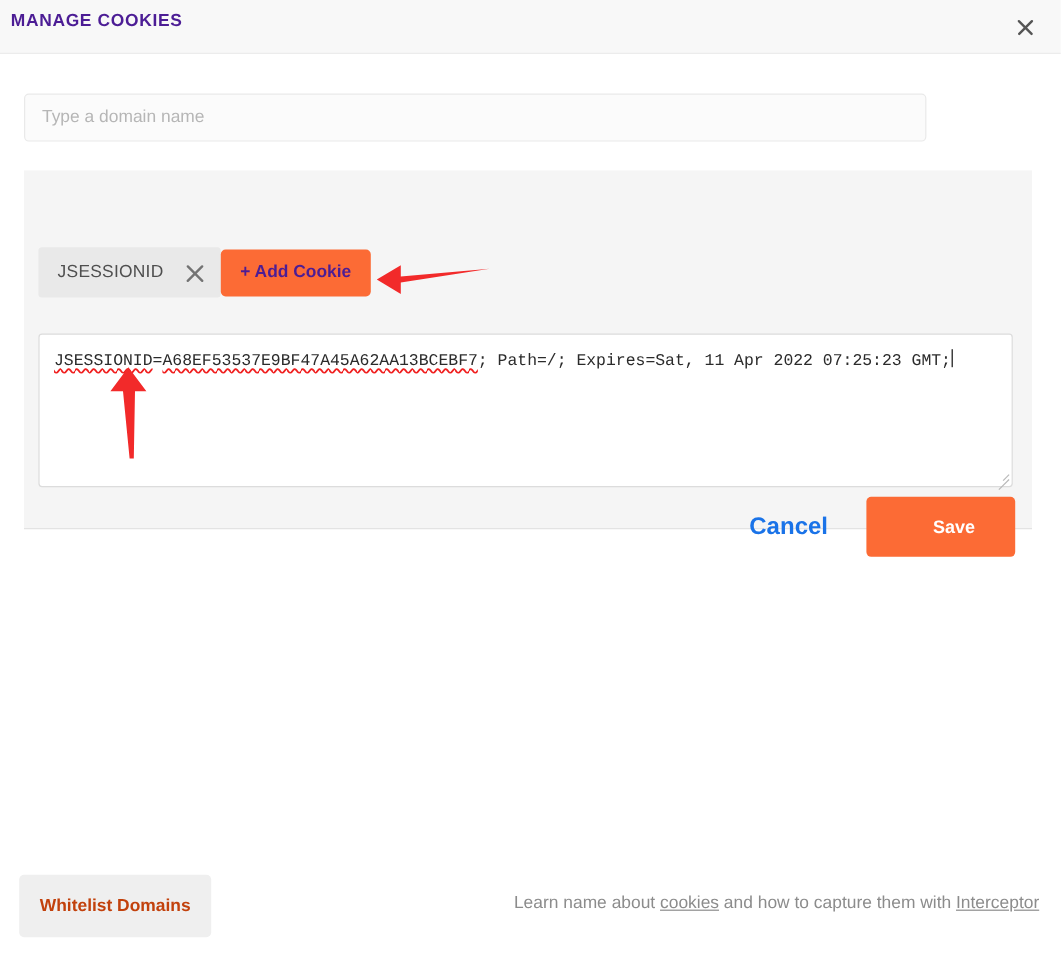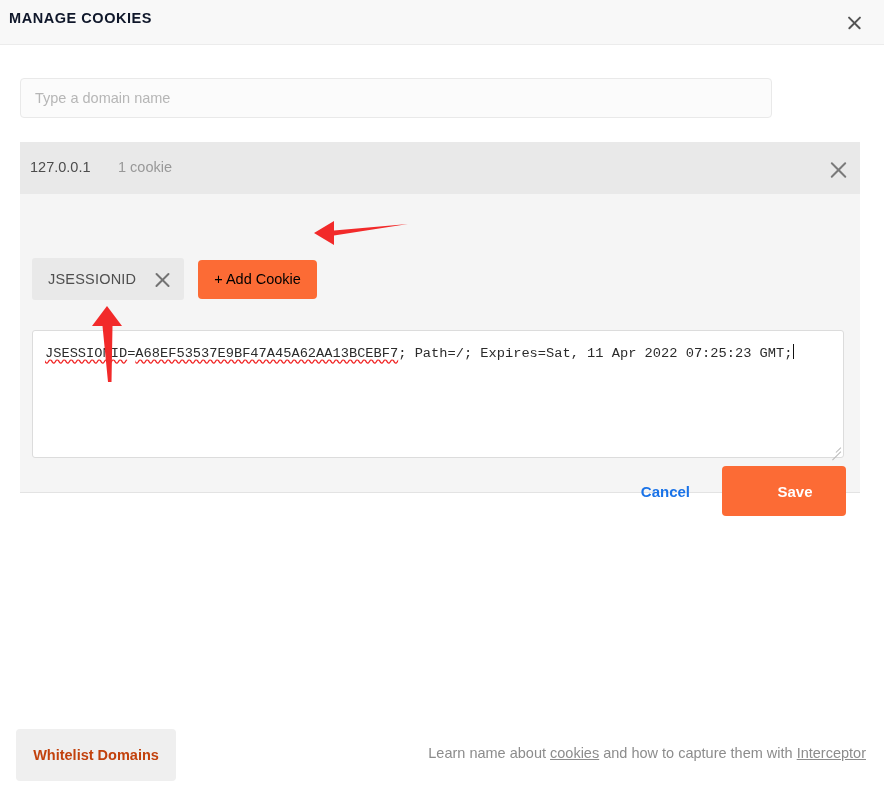--- a/index.html
+++ b/index.html
@@ -24,21 +24,21 @@
     background: #f8f8f8;
     border-bottom: 1px solid #ececec;
     box-sizing: border-box;
   }
   .titlebar-text {
     position: absolute;
     left: 9px;
     top: 10px;
     font-size: 14.5px;
     letter-spacing: 0.55px;
-    color: #0f172a;
+    color: #4c1d95;
     font-weight: 600;
   }
   .titlebar-close {
     position: absolute;
     right: 14px;
     top: 6px;
     width: 32px;
     height: 32px;
     display: flex;
     align-items: center;
@@ -181,29 +181,28 @@
   }
   .cookie-tab-close {
     width: 20px;
     height: 20px;
     display: flex;
     align-items: center;
     justify-content: center;
     cursor: pointer;
   }
   .add-cookie-btn {
-    margin-left: 14px;
     height: 39px;
     background: #fc6b35;
     border: none;
     border-radius: 4px;
-    color: #000000;
-    font-family: "Liberation Sans", sans-serif;
-    font-size: 14.5px;
-    font-weight: normal;
+    color: #4c1d95;
+    font-family: "Liberation Sans", sans-serif;
+    font-size: 14.5px;
+    font-weight: bold;
     padding: 0 16px;
     cursor: pointer;
   }
   .ta-wrap { position: absolute; left: 12px; top: 136px; width: 812px; height: 128px; }
   .ta-text {
     position: absolute;
     left: 0; top: 0;
     width: 812px;
     height: 128px;
     box-sizing: border-box;
@@ -256,21 +255,21 @@
 
   
   .card-actions {
     position: absolute;
     right: 14px;
     top: 272px;
     display: flex;
     align-items: center;
   }
   .cancel-link {
-    font-size: 15px;
+    font-size: 20px;
     color: #1a73e8;
     font-weight: bold;
     margin-right: 26px;
     cursor: pointer;
     background: none;
     border: none;
     font-family: "Liberation Sans", sans-serif;
   }
   .save-btn {
     width: 124px;
@@ -331,27 +330,20 @@
     <span class="x-glyph"></span>
   </div>
 </div>
 
 <div class="domain-entry">
   <input class="domain-input" type="text" placeholder="Type a domain name" style="">
 </div>
 
 <div class="domain-card">
 
-  <div class="domain-head">
-    <div class="domain-name">127.0.0.1</div>
-    <div class="domain-count">1 cookie</div>
-    <div class="domain-close">
-      <span class="x-glyph big"></span>
-    </div>
-  </div>
 
   <div class="domain-body">
 
     <div class="cookie-tabs">
       <div class="cookie-tab">
         <span class="cookie-tab-label">JSESSIONID</span>
         <span class="cookie-tab-close">
           <span class="x-glyph tab"></span>
         </span>
       </div>

